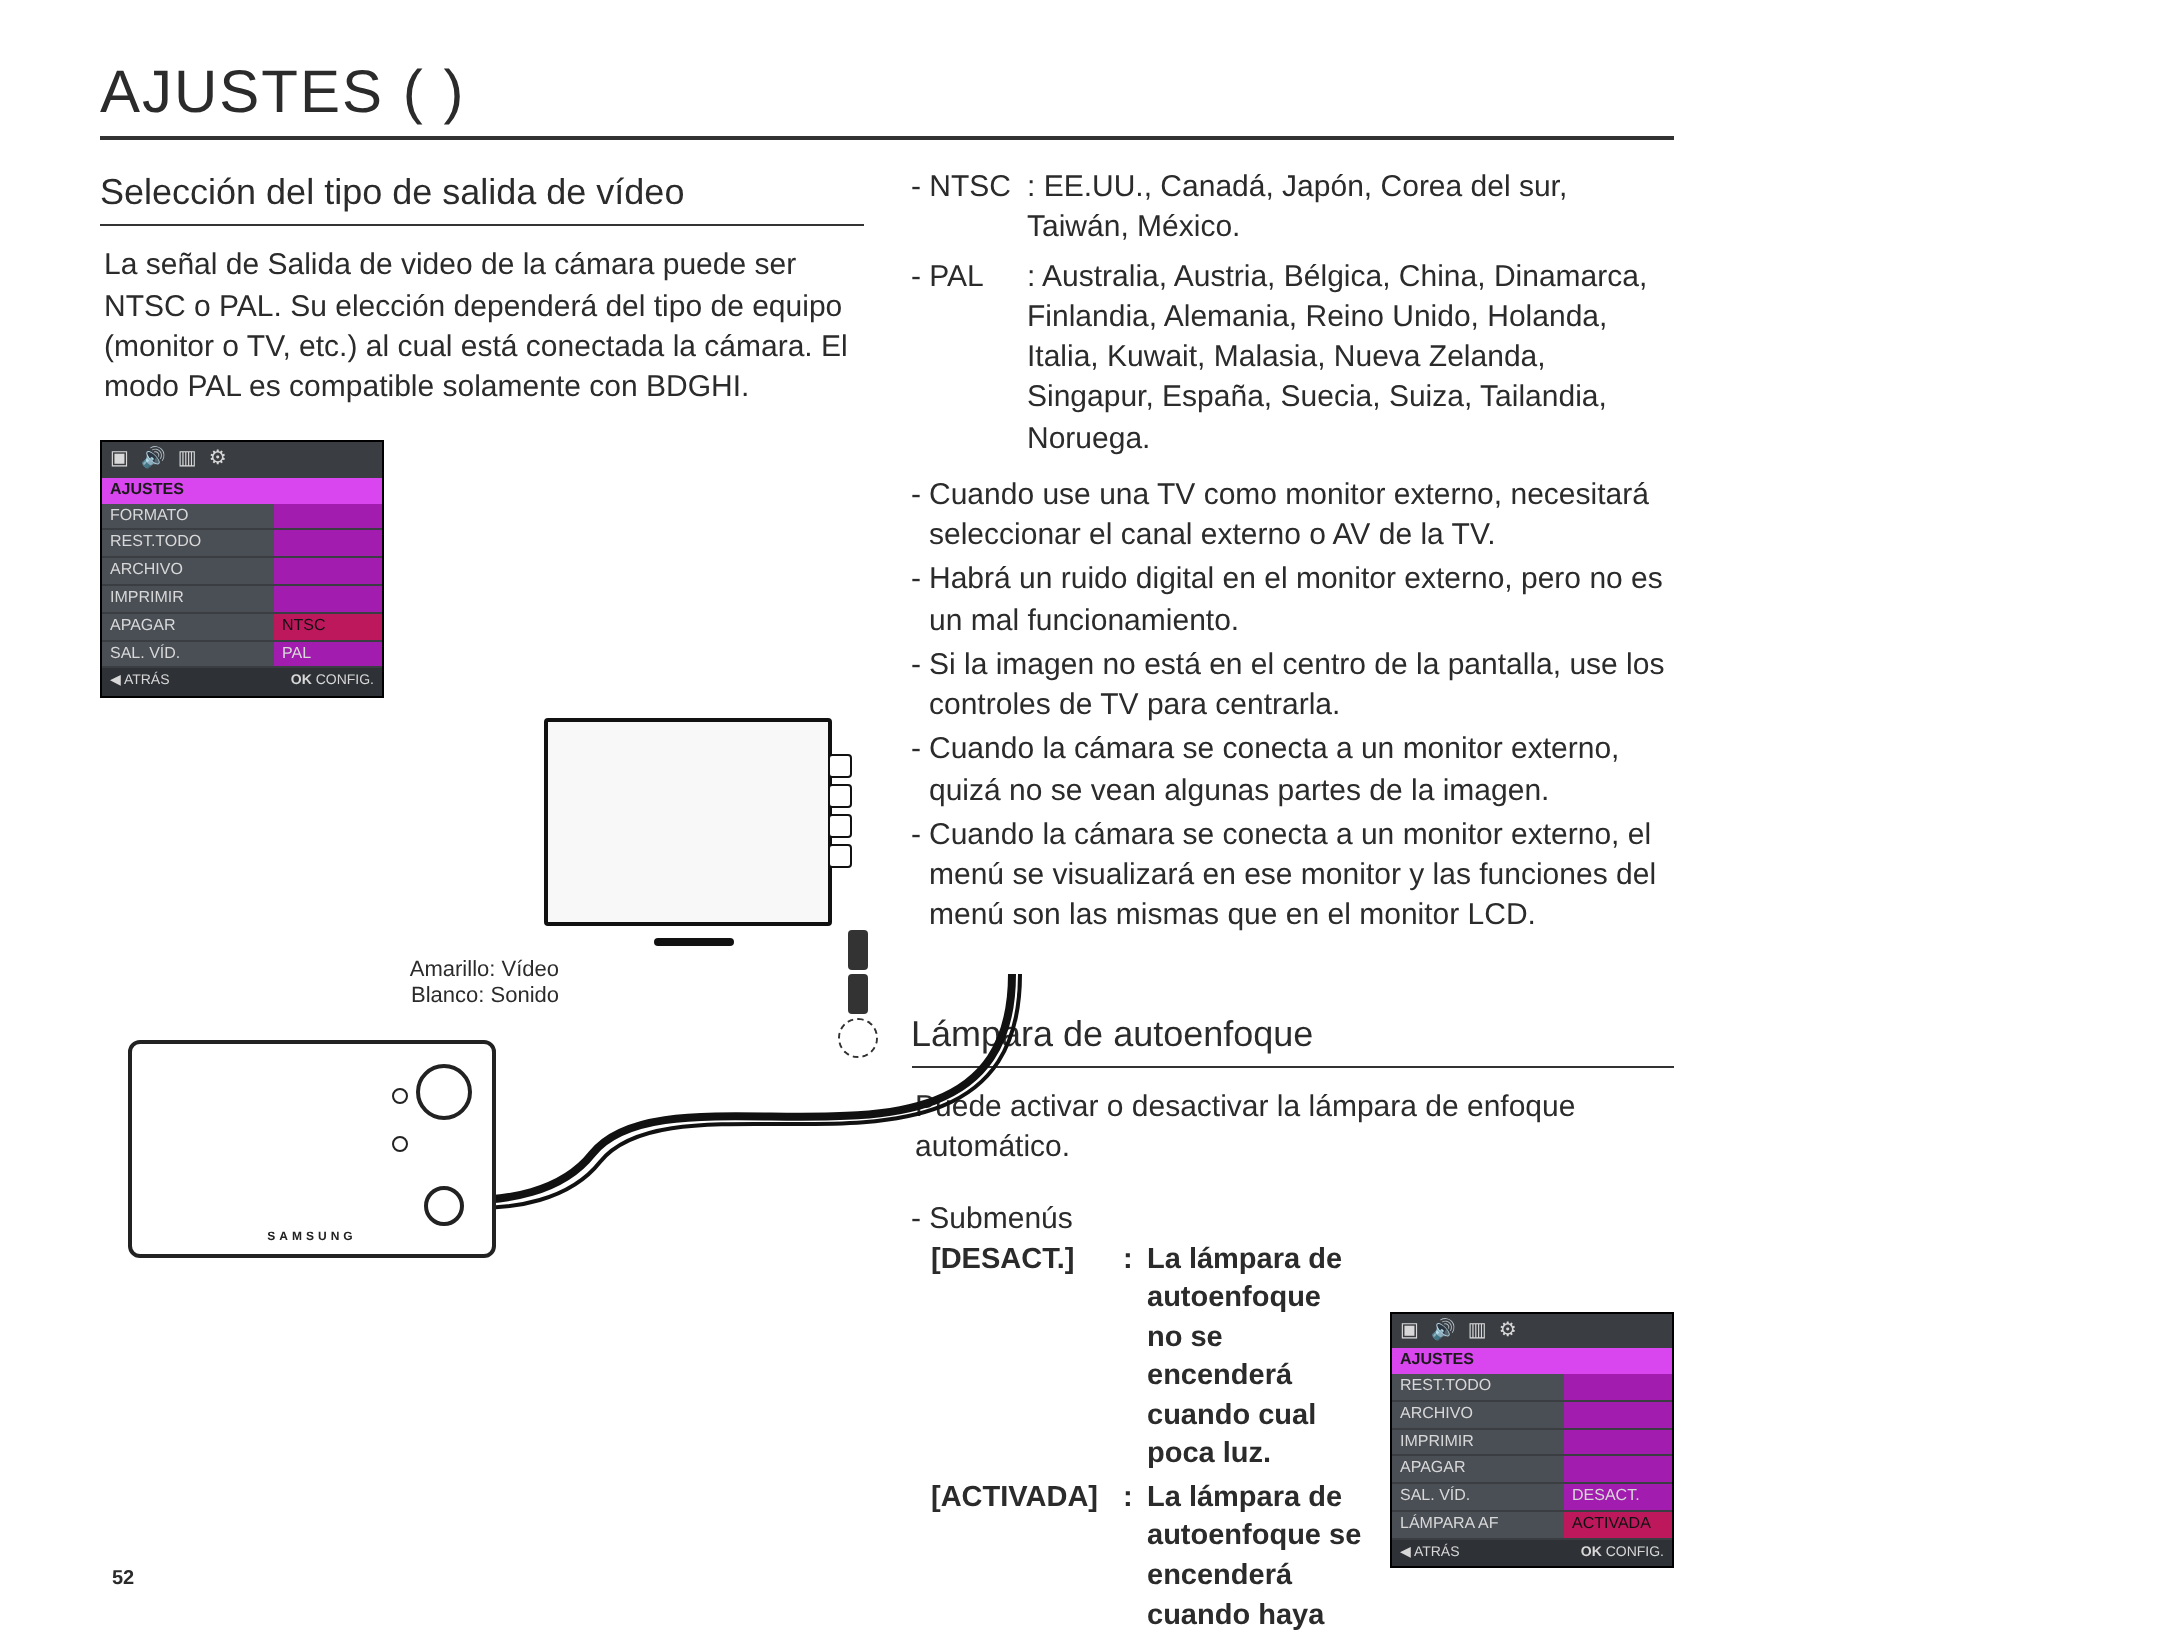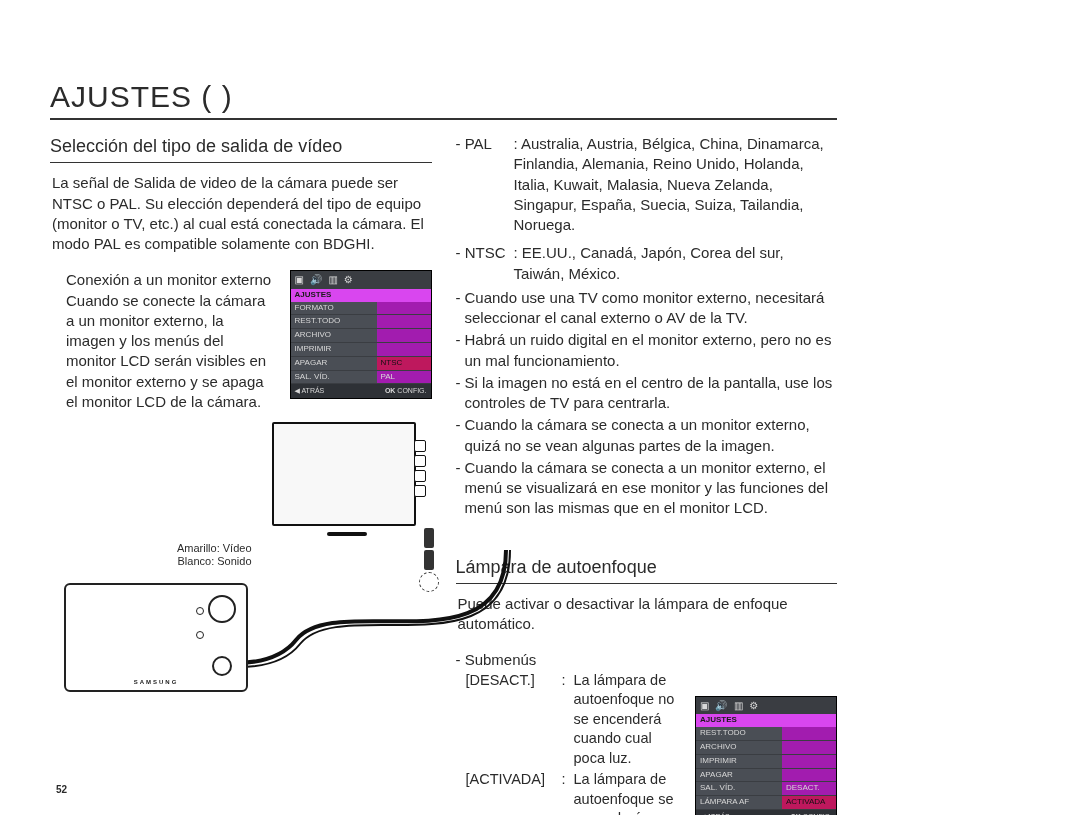--- a/index.html
+++ b/index.html
@@ -8,21 +8,21 @@
     background: #fff;
     width: 1080px;
     font-family: Arial, Helvetica, sans-serif;
     color: #2b2b2b;
   }
   .page {
     width: 887px;
     height: 815px;
     position: relative;
     box-sizing: border-box;
-    padding: 80px 50px 20px 50px;
+    padding: 30px 50px 20px 50px;
   }
   .title {
     font-size: 30px;
     letter-spacing: 1px;
     font-weight: 400;
     padding-bottom: 4px;
     border-bottom: 2px solid #333;
     margin-bottom: 14px;
   }
   .cols {
@@ -226,21 +226,21 @@
   }
   .cable svg {
     position: absolute;
     left: 0; top: 0;
     width: 100%; height: 100%;
     overflow: visible;
   }
   .labels {
     position: absolute;
     top: 120px;
-    right: 180px;
+    right: 152px;
     font-size: 11px;
     text-align: right;
     line-height: 1.2;
   }
   .bul {
     display: flex;
     gap: 4px;
     margin-bottom: 2px;
   }
   .bul .dash { flex-shrink: 0; }
@@ -252,20 +252,21 @@
   .autof-row {
     display: flex;
     gap: 14px;
     align-items: center;
   }
   .autof-row .txt { flex: 1; }
   .sub-tbl .r1 {
     display: flex;
     font-size: 14.5px;
     margin-bottom: 2px;
+    font-weight: bold;
   }
   .sub-tbl .k { width: 96px; }
   .sub-tbl .sep { width: 12px; }
   .sub-tbl .v { flex: 1; }
   .pagenum {
     position: absolute;
     left: 56px;
     bottom: 20px;
     font-weight: bold;
     font-size: 10px;
@@ -278,24 +279,20 @@
 
   <div class="title">AJUSTES (        )</div>
 
   <div class="cols">
 
     <div class="col">
       <div class="section-h">Selección del tipo de salida de vídeo</div>
       <div class="para">La señal de Salida de video de la cámara puede ser NTSC o PAL. Su elección dependerá del tipo de equipo (monitor o TV, etc.) al cual está conectada la cámara. El modo PAL es compatible solamente con BDGHI.</div>
 
       <div class="row-imgblk">
-        <div class="txt">
-          <div>Conexión a un monitor externo</div>
-          <div>Cuando se conecte la cámara a un monitor externo, la imagen y los menús del monitor LCD serán visibles en el monitor externo y se apaga el monitor LCD de la cámara.</div>
-        </div>
 
         <div class="lcd">
           <div class="topbar">
             <span>▣</span>
             <span>🔊</span>
             <span>▥</span>
             <span>⚙</span>
           </div>
           <div class="hdr">AJUSTES</div>
           <div class="item">
@@ -357,27 +354,27 @@
         </div>
         <div class="camera">
           <div class="btn1"></div>
             <div class="btn2"></div>
           <div class="brand">SAMSUNG</div>
         </div>
       </div>
     </div>
 
     <div class="col">
+      <div class="defs">
+        <div class="k">- NTSC</div>
+        <div>: EE.UU., Canadá, Japón, Corea del sur, Taiwán, México.</div>
+      </div>
       <div class="defs" style="margin-bottom:8px;">
         <div class="k">- PAL</div>
         <div>: Australia, Austria, Bélgica, China, Dinamarca, Finlandia, Alemania, Reino Unido, Holanda, Italia, Kuwait, Malasia, Nueva Zelanda, Singapur, España, Suecia, Suiza, Tailandia, Noruega.</div>
-      </div>
-      <div class="defs">
-        <div class="k">- NTSC</div>
-        <div>: EE.UU., Canadá, Japón, Corea del sur, Taiwán, México.</div>
       </div>
 
       <div class="bul">
           <div class="dash">-</div>
           <div>Cuando use una TV como monitor externo, necesitará seleccionar el canal externo o AV de la TV.</div>
         </div>
       <div class="bul">
           <div class="dash">-</div>
           <div>Habrá un ruido digital en el monitor externo, pero no es un mal funcionamiento.</div>
         </div>

